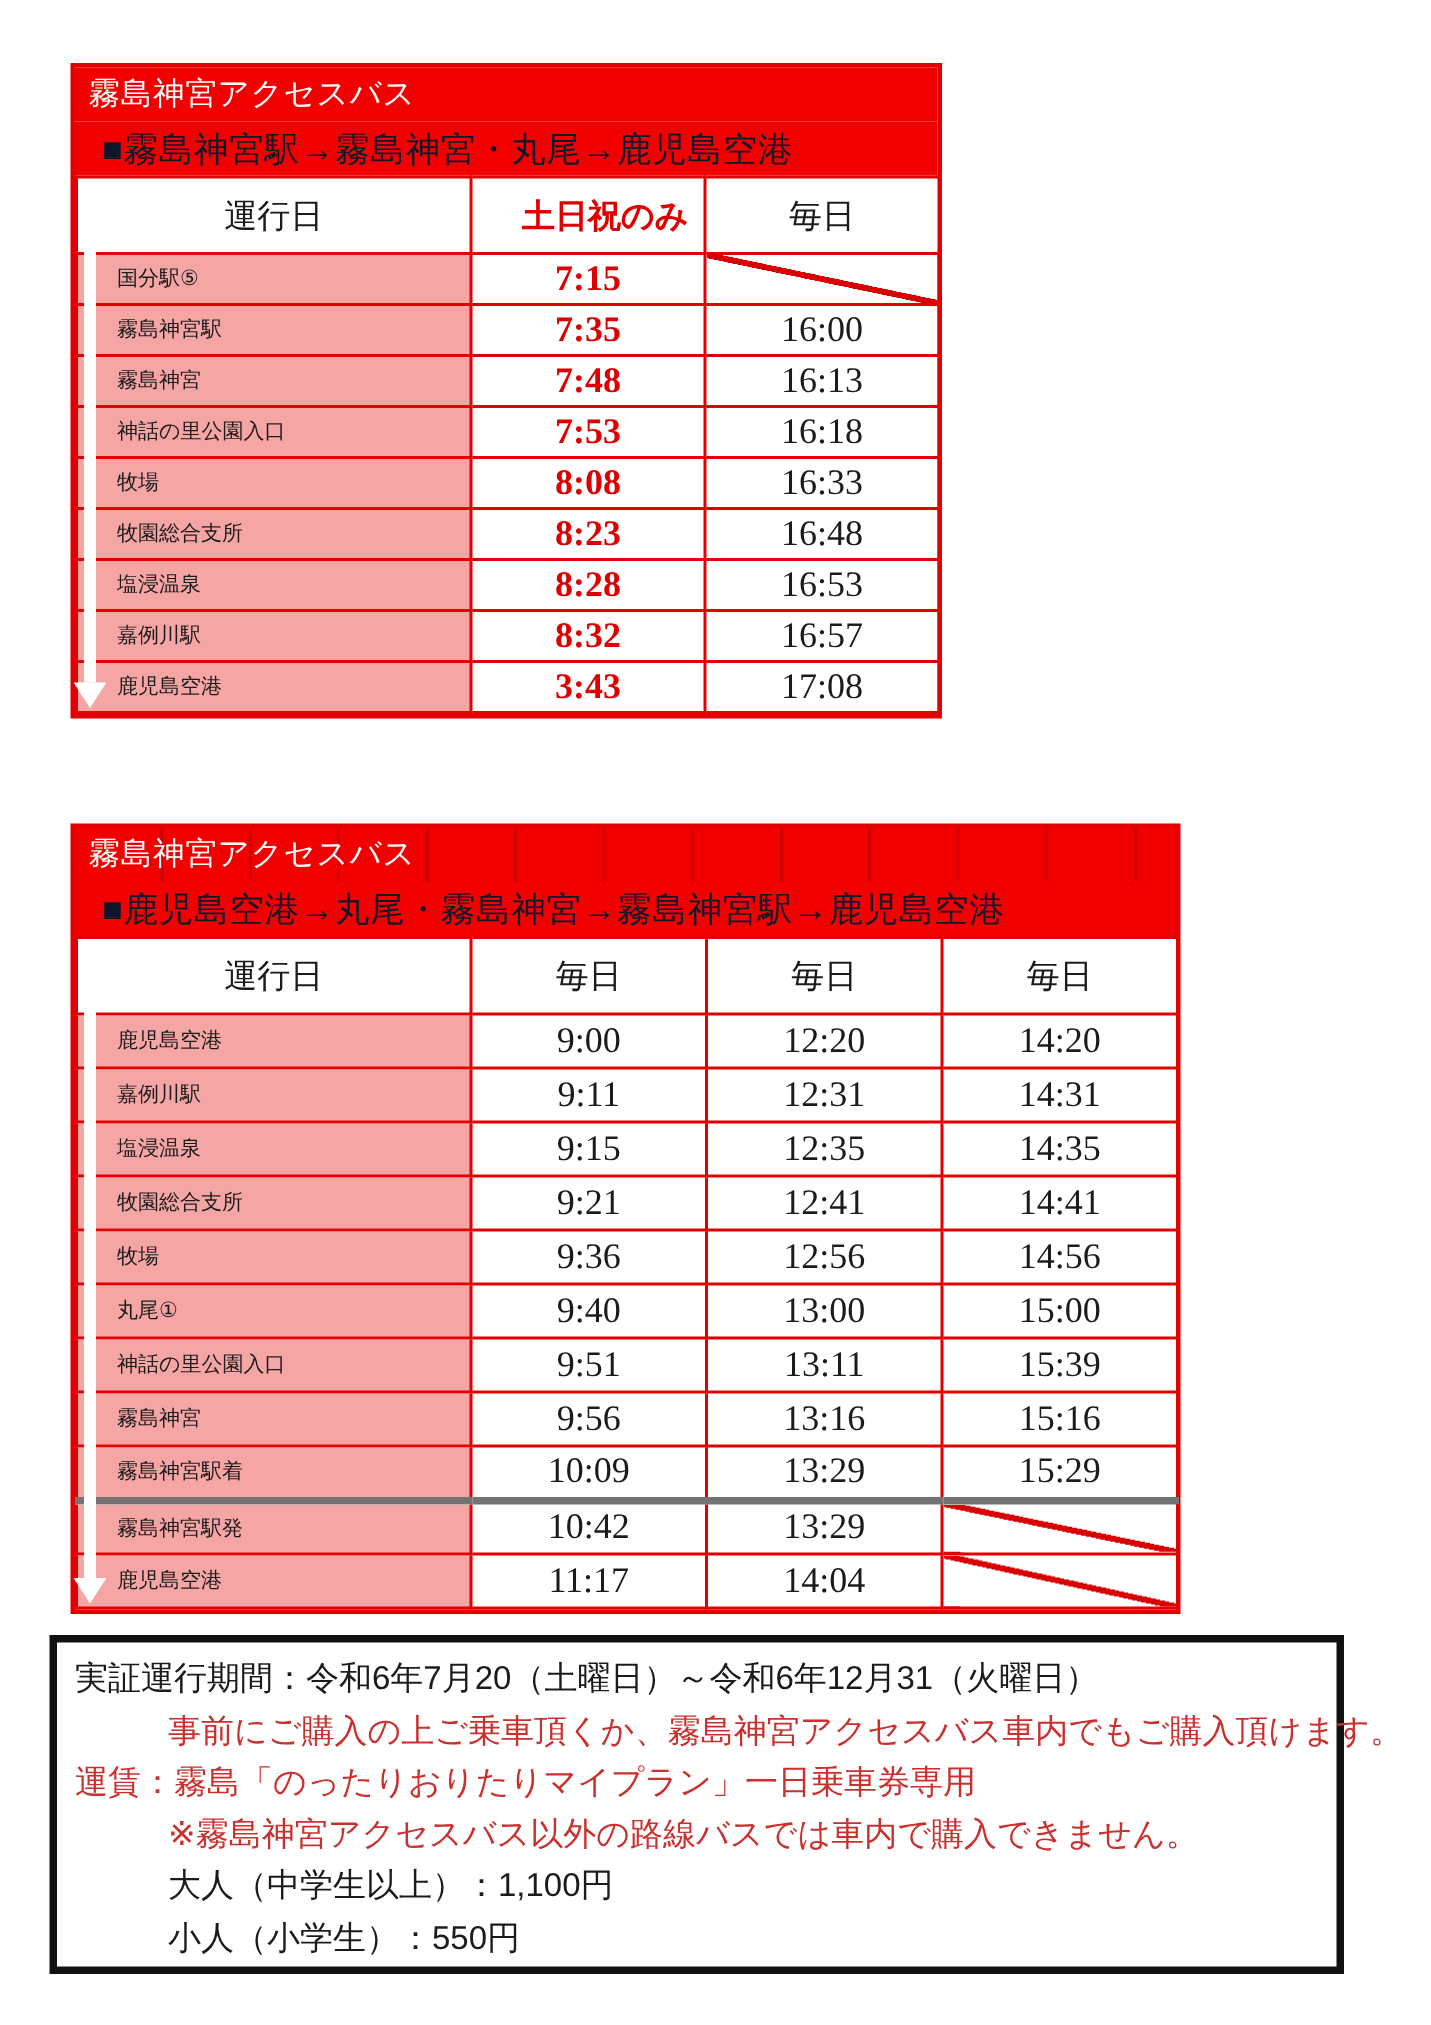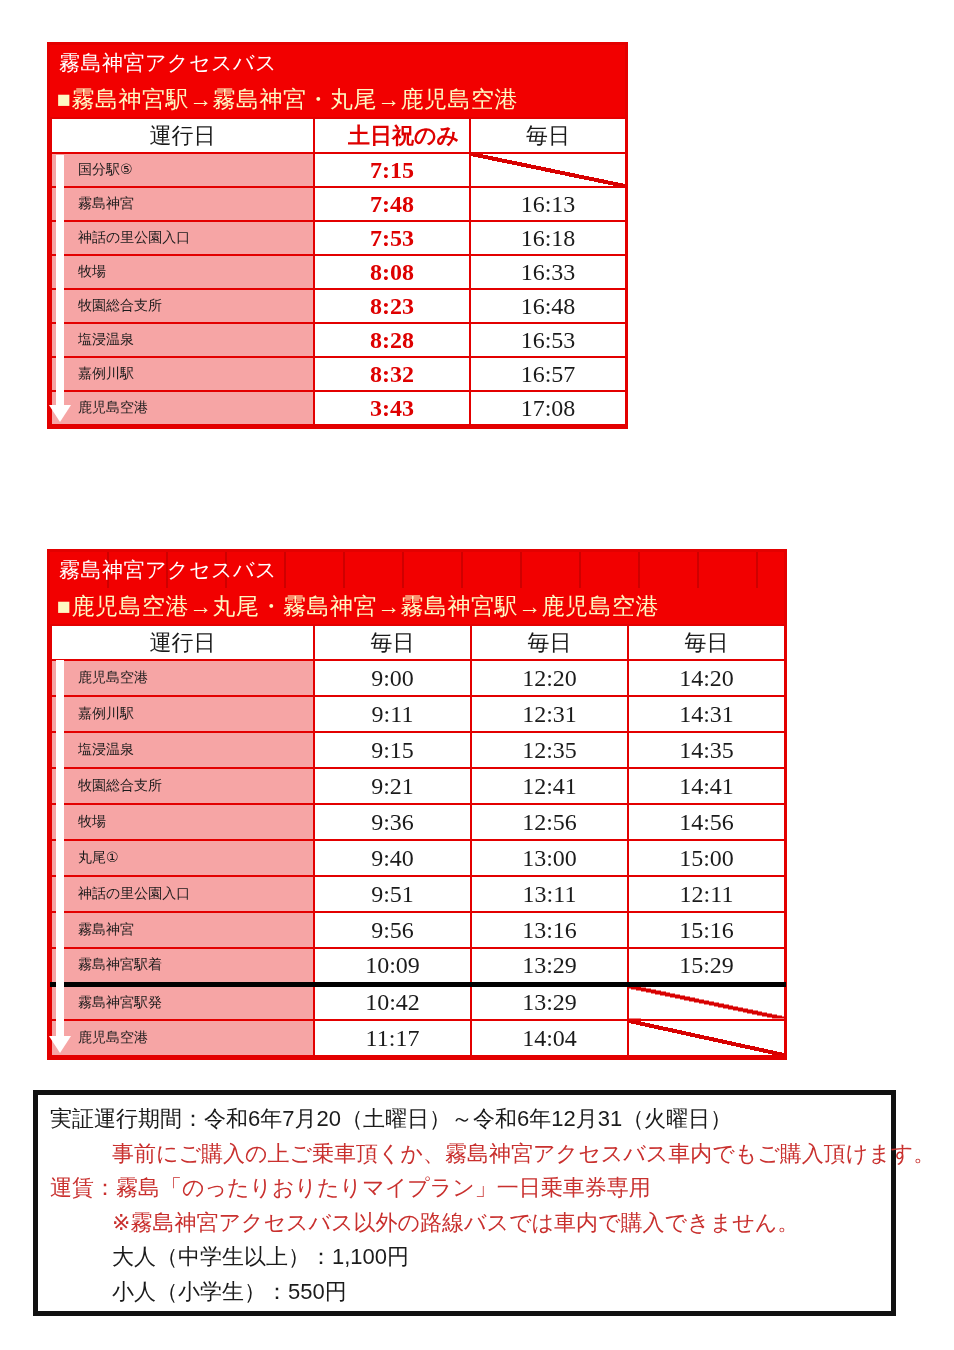--- a/index.html
+++ b/index.html
@@ -23,39 +23,39 @@
   #table2{left:47px;top:549px;width:740px;}
   .tt-title{
     background:var(--red);color:#fff;height:36px;line-height:36px;
     font-size:21px;font-weight:500;padding:0 9px;letter-spacing:.5px;
   }
   .cell-grid{
     background-image:repeating-linear-gradient(90deg,
       transparent 0,transparent 57px,rgba(140,0,0,.35) 57px,rgba(140,0,0,.35) 59px);
   }
   .tt-route{
-    background:var(--red);color:#fef9c3;height:36px;line-height:36px;
-    font-size:23px;font-weight:500;padding:0 7px;letter-spacing:.5px;
+    background:var(--red);color:#0f172a;height:36px;line-height:36px;
+    font-size:23px;font-weight:500;padding:0 18px;letter-spacing:.5px;
     white-space:nowrap;
   }
   table{width:100%;border-collapse:collapse;table-layout:fixed;}
   td{border:2px solid var(--border-red);overflow:hidden;white-space:nowrap;}
-  thead td{background:#fff;text-align:center;font-size:22px;height:35px;}
+  thead td{background:#fff;text-align:center;font-size:22px;height:51px;}
   .hd-weekend{color:var(--time-red);font-weight:700;padding-left:24px;}
   tbody td{height:34px;}
   #table2 tbody td{height:36px;}
   td.station{background:var(--pink);text-align:left;padding-left:26px;font-size:14px;}
   td.time{text-align:center;font-size:24px;font-family:Liberation Serif, serif;}
   td.time.red{color:var(--time-red);font-weight:700;}
   td.diag{
     background-image:linear-gradient(to top right,
       transparent calc(50% - 2px),#d80000 calc(50% - 2px),
       #d80000 calc(50% + 2px),transparent calc(50% + 2px));
   }
-  tr.black-top td{border-top:5px solid #000000;margin-top:47px;}
+  tr.black-top td{border-top:5px solid #737373;margin-top:47px;}
   
   .route-arrow{position:absolute;left:6px;width:8px;background:#fff;z-index:5;}
   #table1 .route-arrow{top:110px;bottom:21px;}
   #table2 .route-arrow{top:108px;bottom:21px;}
   .route-arrow::after{
     content:"";position:absolute;left:-7px;top:100%;width:0;height:0;
     border-left:11px solid transparent;border-right:11px solid transparent;
     border-top:17px solid #fff;
   }
   
@@ -89,20 +89,25 @@
         </tr>
       </thead>
       <tbody>
 
           <tr>
             <td class="station">国分駅⑤</td>
             <td class="time red">7:15</td>
             <td class="time diag"></td>
           </tr>
 
+          <tr>
+            <td class="station">霧島神宮駅</td>
+            <td class="time red">7:35</td>
+            <td class="time">16:00</td>
+          </tr>
 
           <tr>
             <td class="station">霧島神宮</td>
             <td class="time red">7:48</td>
             <td class="time">16:13</td>
           </tr>
 
           <tr>
             <td class="station">神話の里公園入口</td>
             <td class="time red">7:53</td>
@@ -203,21 +208,21 @@
             <td class="station">丸尾①</td>
             <td class="time">9:40</td>
             <td class="time">13:00</td>
             <td class="time">15:00</td>
           </tr>
 
           <tr>
             <td class="station">神話の里公園入口</td>
             <td class="time">9:51</td>
             <td class="time">13:11</td>
-            <td class="time">12:11</td>
+            <td class="time">15:39</td>
           </tr>
 
           <tr>
             <td class="station">霧島神宮</td>
             <td class="time">9:56</td>
             <td class="time">13:16</td>
             <td class="time">15:16</td>
           </tr>
 
           <tr>

